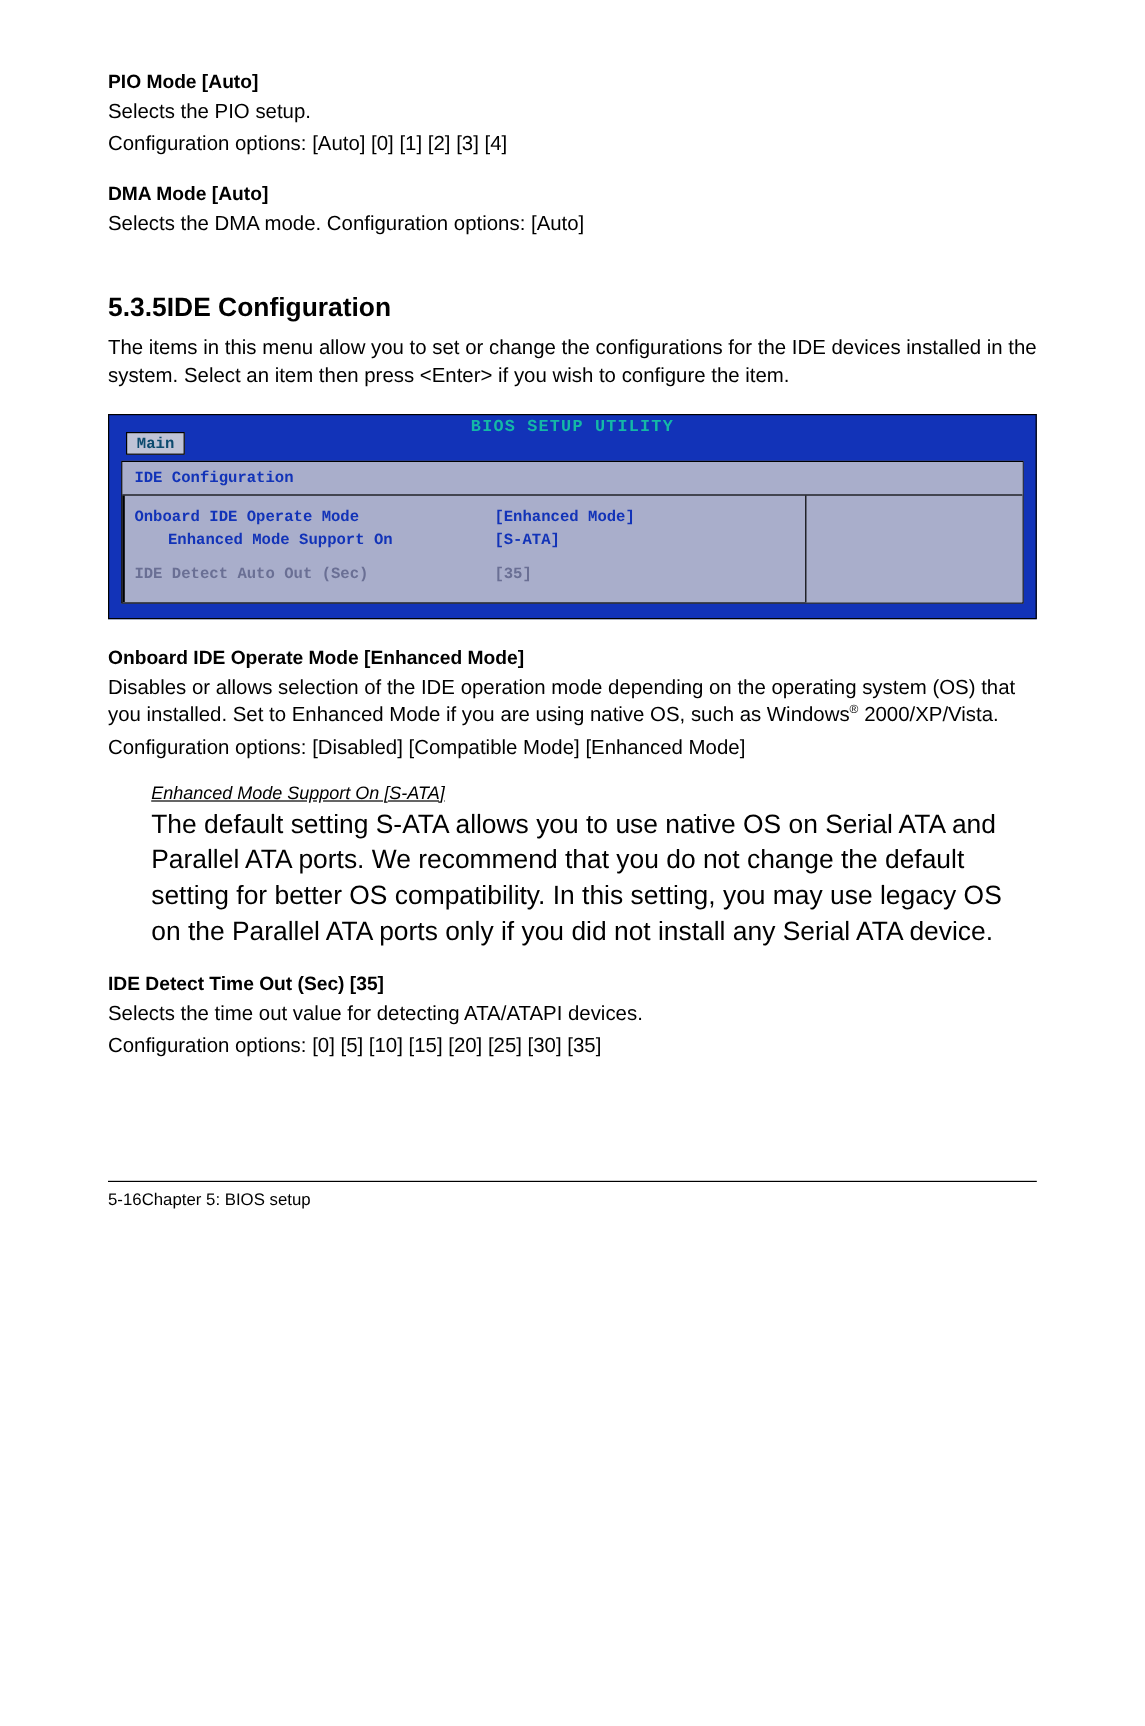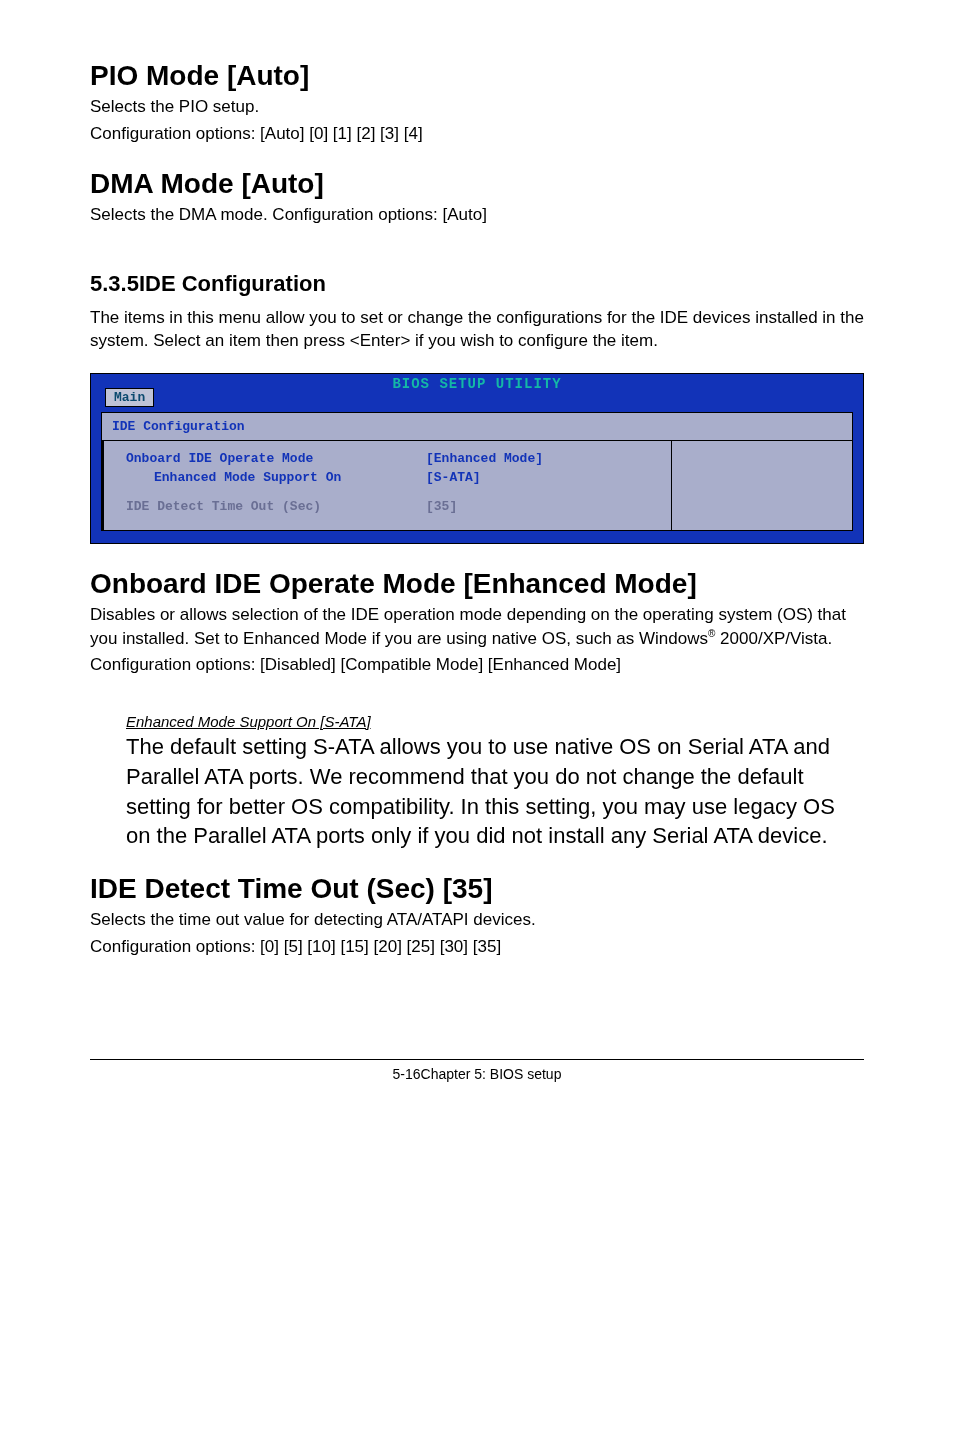--- a/index.html
+++ b/index.html
@@ -8,21 +8,21 @@
       box-sizing: border-box;
     }
     body {
       font-family: Arial, Helvetica, sans-serif;
       background: #fff;
       color: #000;
       width: 954px;
       padding: 60px 90px 40px 90px;
     }
     .section-heading-bold {
-      font-size: 28px;
+      font-size: 16px;
       font-weight: bold;
       margin-bottom: 4px;
     }
     .body-text {
       font-size: 17px;
       line-height: 1.35;
       margin-bottom: 4px;
     }
     .block-gap {
       margin-top: 22px;
@@ -96,21 +96,21 @@
       border-bottom: 1px solid #000;
       position: relative;
       z-index: 2;
       background: #a9aecb;
     }
     .bios-row {
       font-family: "Courier New", monospace;
       font-size: 13px;
       font-weight: bold;
       color: #1233b8;
-      padding: 2px 24px;
+      padding: 2px 10px;
       display: flex;
       position: relative;
       z-index: 2;
     }
     .bios-row .label {
       width: 300px;
     }
     .bios-row .value {
       width: 170px;
     }
@@ -122,21 +122,21 @@
     }
     .bios-content {
       padding: 8px 0 14px 0;
       position: relative;
     }
     .bios-outer-wrap {
       position: relative;
     }
     .indent-block {
       padding-left: 36px;
-      margin-top: 36px;
+      margin-top: 18px;
     }
     .italic-underline {
       font-style: italic;
       text-decoration: underline;
       font-size: 15px;
       margin-bottom: 2px;
     }
     .indent-body {
       font-size: 22px;
       line-height: 1.35;
@@ -145,21 +145,21 @@
       margin-top: 14px;
     }
     sup {
       font-size: 10px;
     }
     .footer-line {
       border-top: 1px solid #000;
       margin-top: 100px;
       padding-top: 6px;
       display: flex;
-      justify-content: center;
+      justify-content: flex-start;
       font-size: 14px;
     }
   </style>
 </head>
 <body>
 
 <div class="section-heading-bold">PIO Mode [Auto]</div>
 <div class="body-text">Selects the PIO setup.</div>
 <div class="body-text">Configuration options: [Auto] [0] [1] [2] [3] [4]</div>
 
@@ -180,21 +180,21 @@
       <div class="bios-content">
         <div class="bios-row">
           <span class="label">Onboard IDE Operate Mode</span>
           <span class="value">[Enhanced Mode]</span>
         </div>
         <div class="bios-row sub">
           <span class="label">Enhanced Mode Support On</span>
           <span class="value">[S-ATA]</span>
         </div>
         <div class="bios-row muted" style="margin-top:10px;">
-          <span class="label">IDE Detect Time Out (Sec)</span>
+          <span class="label">IDE Detect Auto Out (Sec)</span>
           <span class="value">[35]</span>
         </div>
       </div>
     </div>
     <div style="height:6px;"></div>
   </div>
 </div>
 
 <div class="section-heading-bold">Onboard IDE Operate Mode [Enhanced Mode]</div>
 <div class="body-text">

